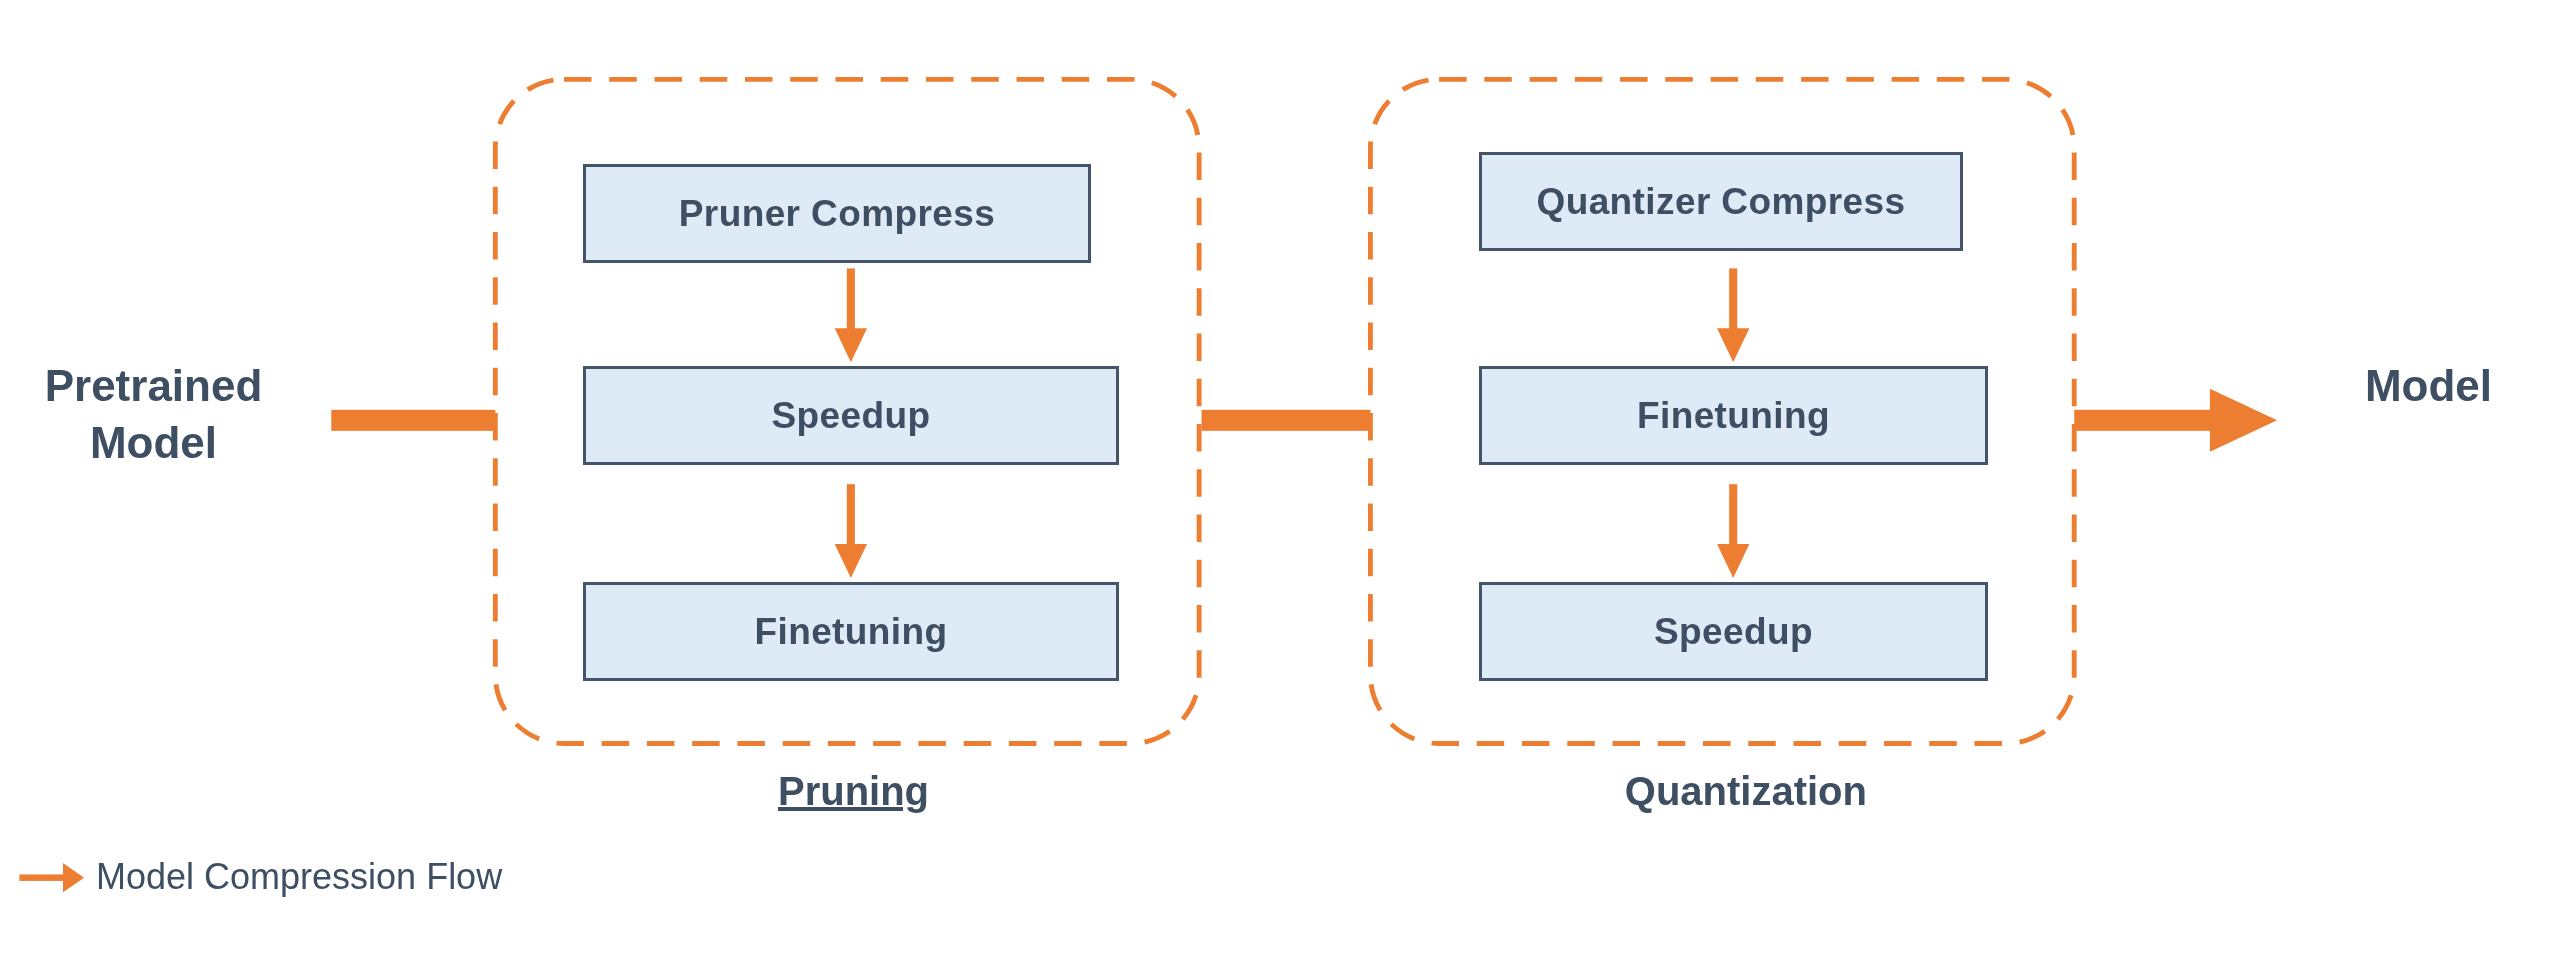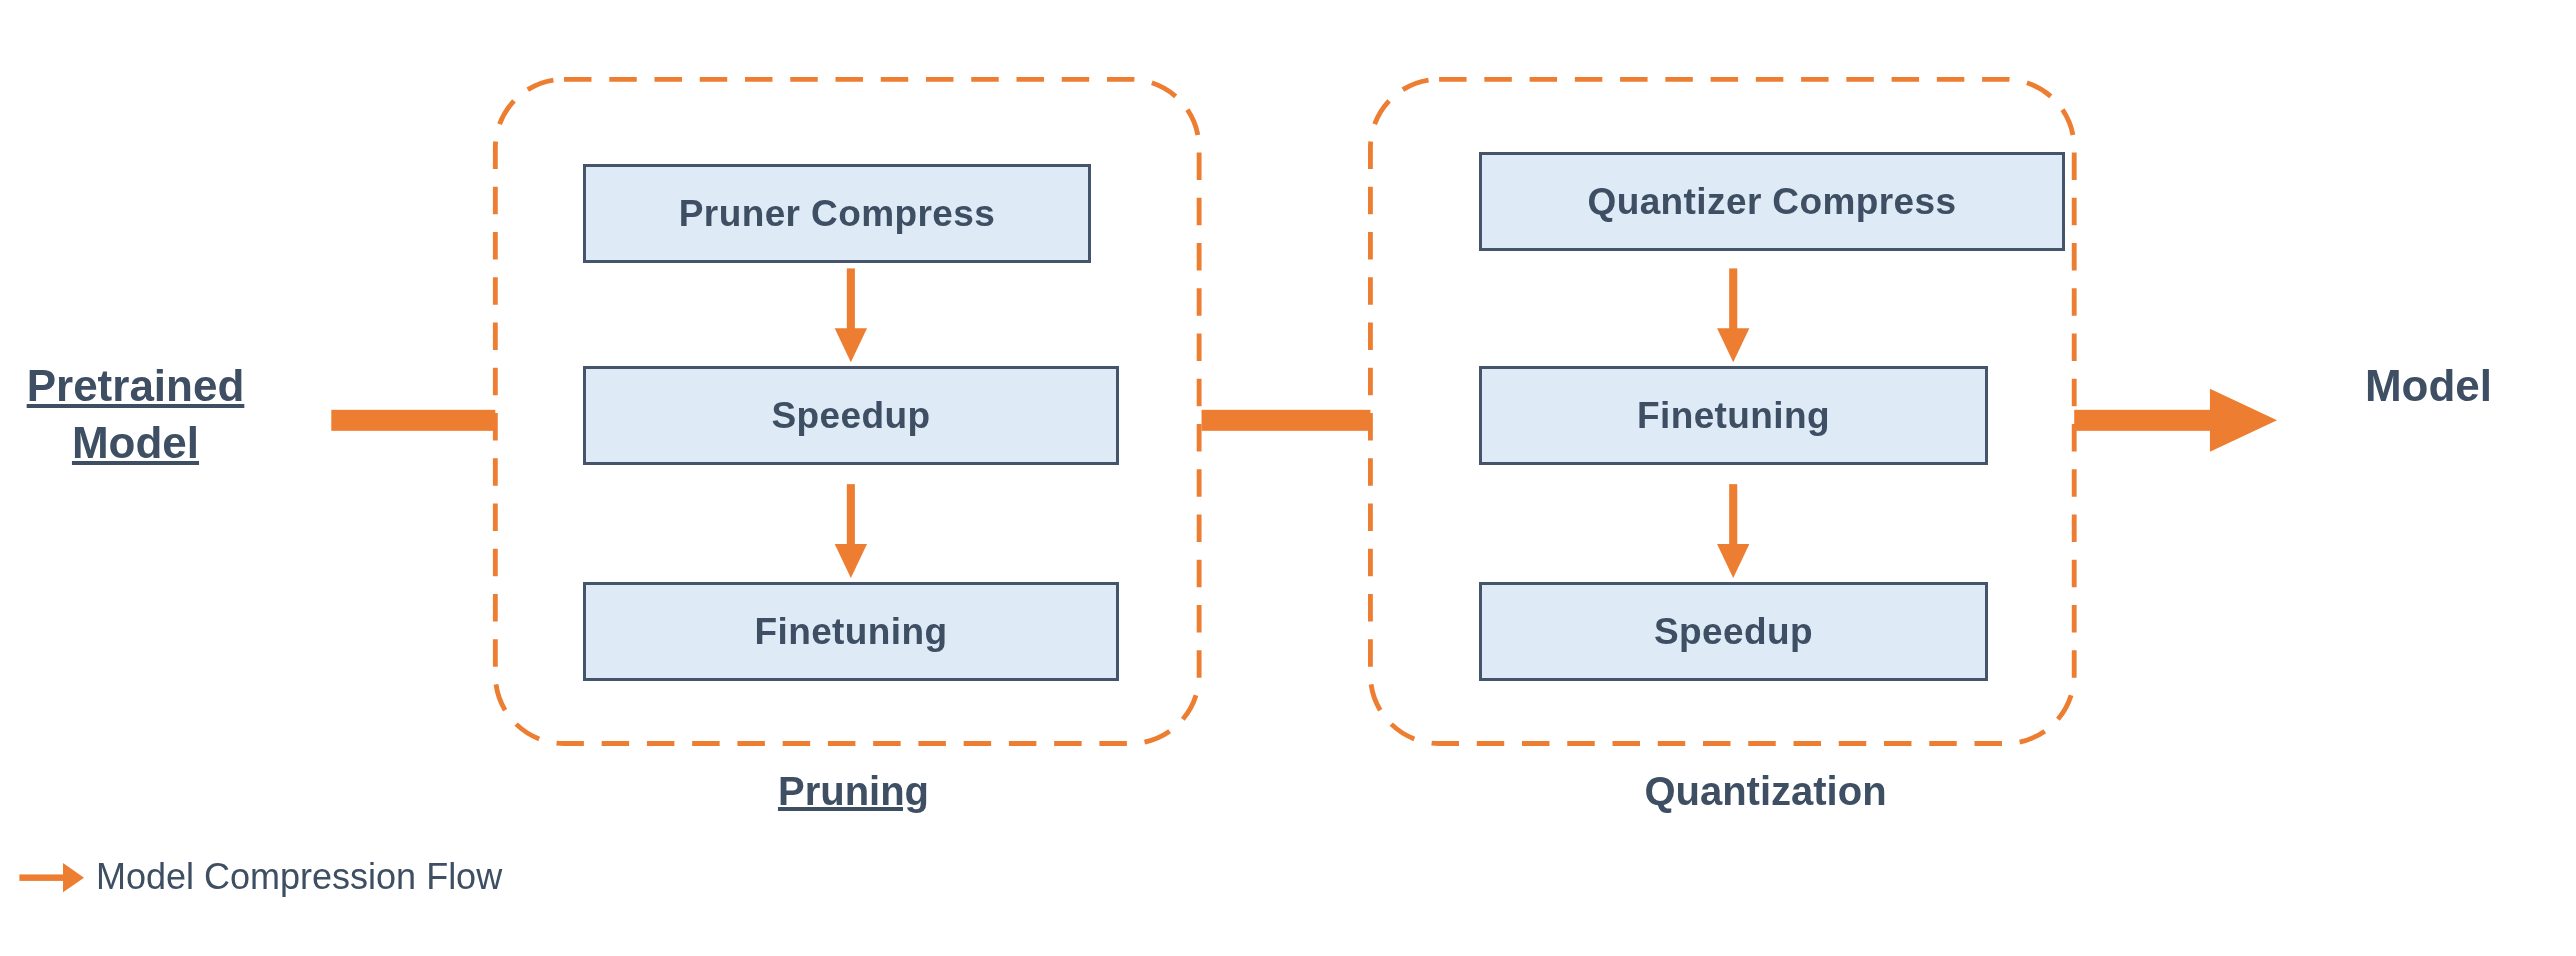--- a/index.html
+++ b/index.html
@@ -79,35 +79,35 @@
       <rect class="arrow-shape" x="2140" y="599" width="10" height="76"></rect>
       <polygon class="arrow-shape" points="2125,673 2165,673 2145,715"></polygon>
     </g>
 
     <g>
       <rect class="arrow-shape" x="24" y="1082" width="54" height="8"></rect>
       <polygon class="arrow-shape" points="78,1068 78,1104 104,1086"></polygon>
     </g>
   </svg>
 
-  <div class="side-label" style="left:2px;top:357px;text-decoration:underline;">
+  <div class="side-label" style="left:20px;top:357px;">
     <div>Pretrained</div>
     <div>Model</div>
   </div>
   <div class="side-label" style="left:2295px;top:357px;">
     <div>Model</div>
   </div>
 
   <div class="step-box" style="left:583px;top:164px;width:508px;">Pruner Compress</div>
   <div class="step-box" style="left:583px;top:366px;width:536px;">Speedup</div>
   <div class="step-box" style="left:583px;top:582px;width:536px;">Finetuning</div>
 
-  <div class="step-box" style="left:1479px;top:152px;width:586px;">Quantizer Compress</div>
+  <div class="step-box" style="left:1479px;top:152px;width:484px;">Quantizer Compress</div>
   <div class="step-box" style="left:1479px;top:366px;width:509px;">Finetuning</div>
   <div class="step-box" style="left:1479px;top:582px;width:509px;">Speedup</div>
 
   <div class="group-label" style="left:684px;text-decoration:underline;">Pruning</div>
-  <div class="group-label" style="left:1596px;">Quantization</div>
+  <div class="group-label" style="left:1528px;text-align:right;">Quantization</div>
 
   <div class="legend-label">Model Compression Flow</div>
 
 </div>
 
 
 </body></html>

